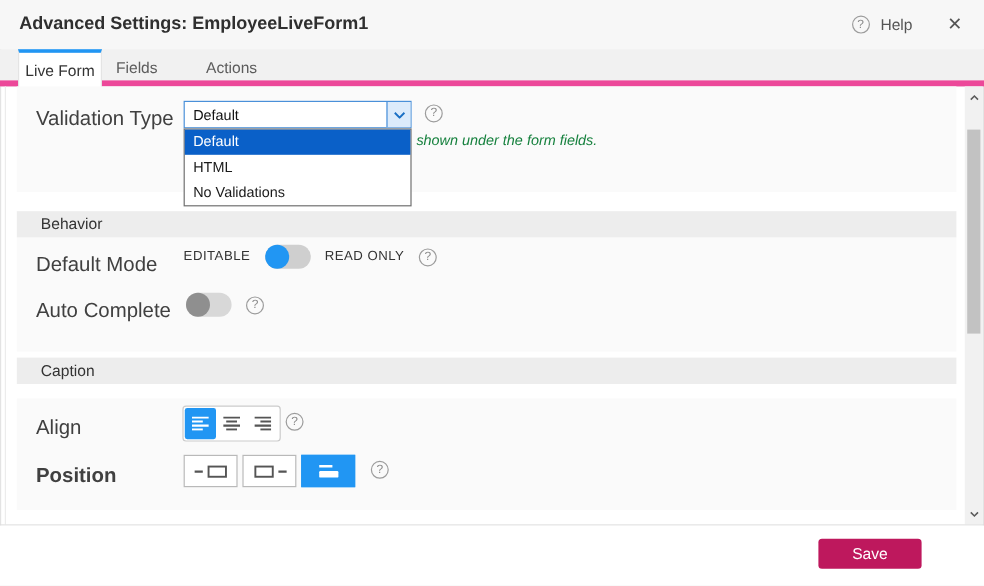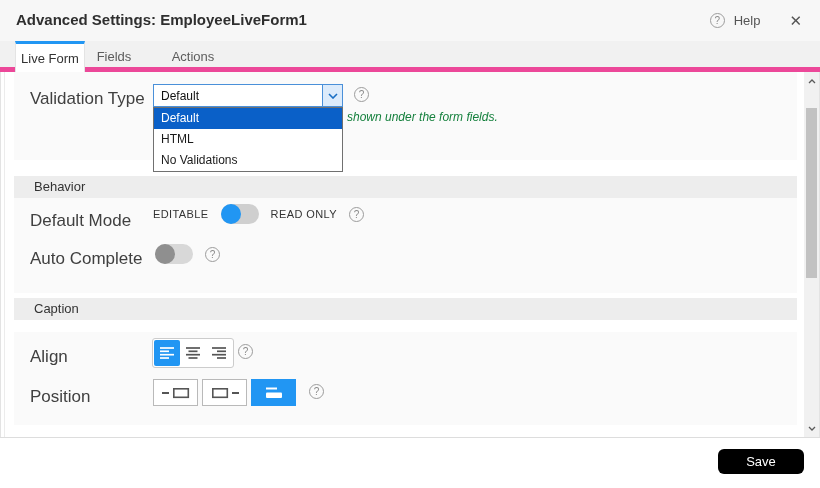--- a/index.html
+++ b/index.html
@@ -62,21 +62,21 @@
   .mode-text { font-size:11px; letter-spacing:.4px; color:#333; }
   .toggle { width:38px; height:20px; border-radius:10px; background:#cfcfcf; position:relative; cursor:pointer; flex:0 0 auto; }
   .knob { position:absolute; left:0; top:0; width:20px; height:20px; border-radius:50%; }
   .knob-blue { background:#2196f3; }
   .knob-gray { background:#8f8f8f; }
   .toggle-off { background:#d8d8d8; }
   .auto-row { position:absolute; left:155px; top:244px; display:flex; align-items:center; gap:12px; }
 
   
   .lbl-align { left:30px; top:347px; }
-  .lbl-position { left:30px; top:387px; }
+  .lbl-position { left:30px; top:387px;font-weight:bold; }
   .align-group { position:absolute; left:152px; top:338px; display:flex; background:#fff;
                  border:1px solid #ccc; border-radius:3px; padding:1px; }
   .align-btn { width:26px; height:26px; border:none; background:#fff; display:flex; align-items:center;
                justify-content:center; cursor:pointer; border-radius:2px; }
   .align-btn-selected { background:#2196f3; }
   .q-align { position:absolute; left:238px; top:344px; }
   .pos-row { position:absolute; left:153px; top:379px; display:flex; gap:4px; }
   .pos-btn { width:45px; height:27px; border:1px solid #b9b9b9; background:#fff; display:flex;
              align-items:center; justify-content:center; cursor:pointer; }
   .pos-btn-selected { background:#2196f3; border-color:#2196f3; }
@@ -87,21 +87,21 @@
   .sb-arrow { position:absolute; left:0; width:15px; height:14px; display:flex; align-items:center; justify-content:center; cursor:pointer; }
   .sb-up { top:2px; } .sb-down { bottom:2px; }
   .sb-thumb { position:absolute; left:2px; top:36px; width:11px; height:170px; background:#c2c2c2; cursor:pointer; }
 
   
   .footer-divider { position:absolute; left:0; top:437px; width:820px; height:1px; background:#ddd; }
   .footer { position:absolute; left:0; top:438px; width:820px; height:50px; background:#fff; }
   .btn { position:absolute; top:11px; width:86px; height:25px; border:none; border-radius:3px; color:#fff;
          font-size:13px; font-family:"Liberation Sans",sans-serif; display:flex; align-items:center; justify-content:center; cursor:pointer; }
   .btn-cancel { left:620px; background:#8c8c8c; }
-  .btn-save { left:718px; background:#000000;border-radius:6px; }
+  .btn-save { left:682px; background:#be185d; }
 </style>
 </head>
 <body>
 
 <div class="dialog">
 
   <div class="titlebar">
     <div class="title">Advanced Settings: EmployeeLiveForm1</div>
     <div class="help-group">
       <span class="qicon">?</span>

